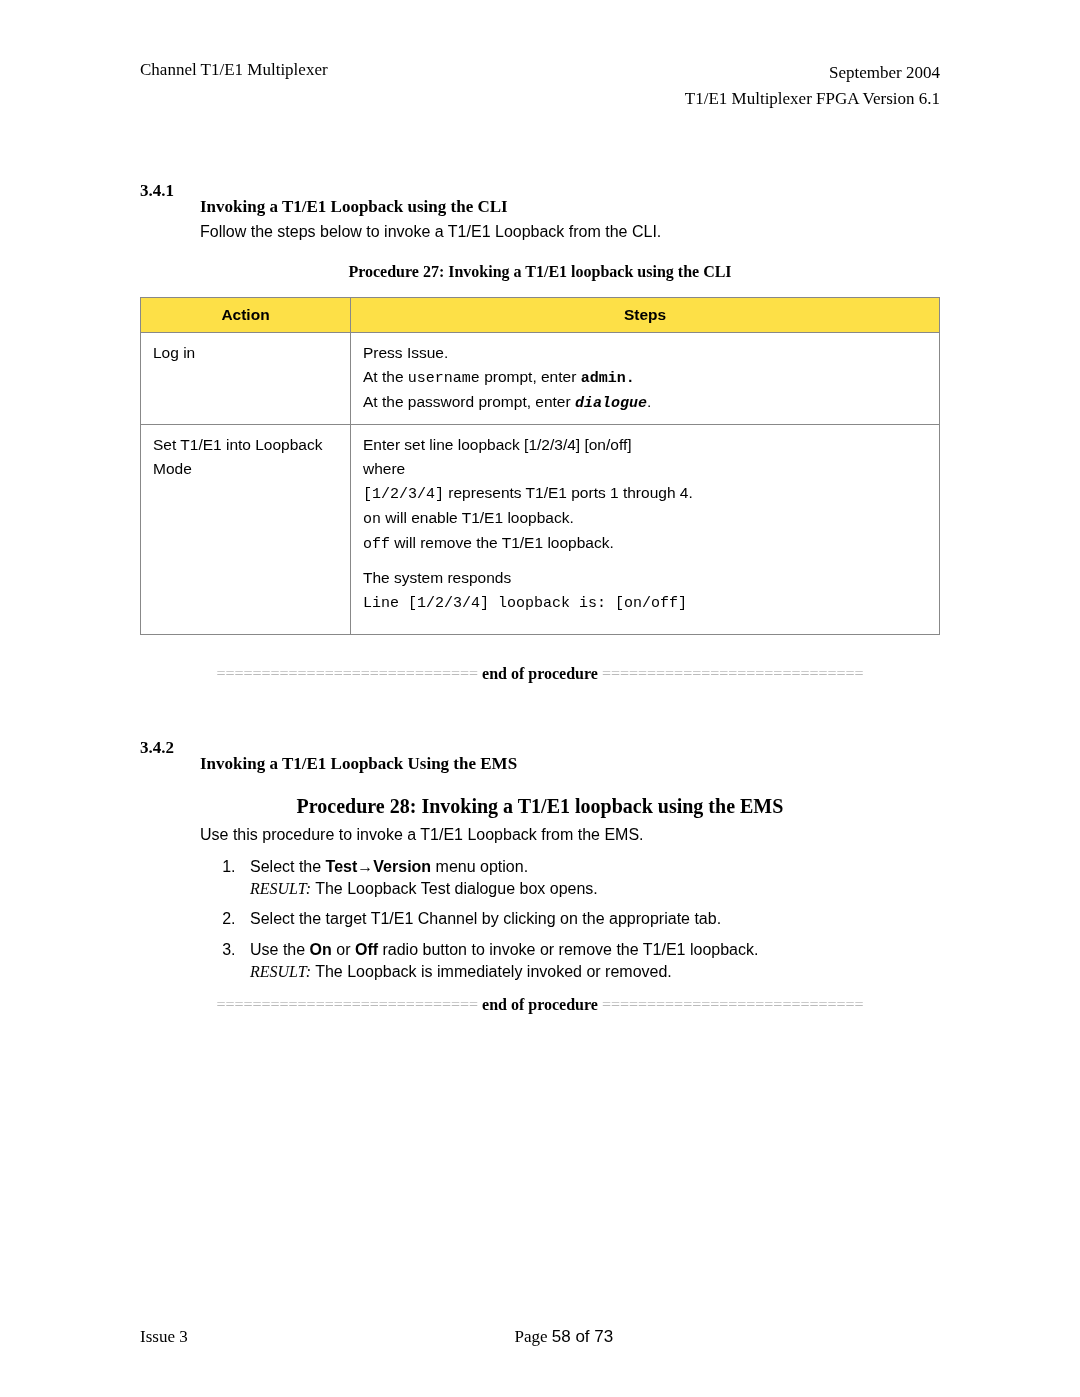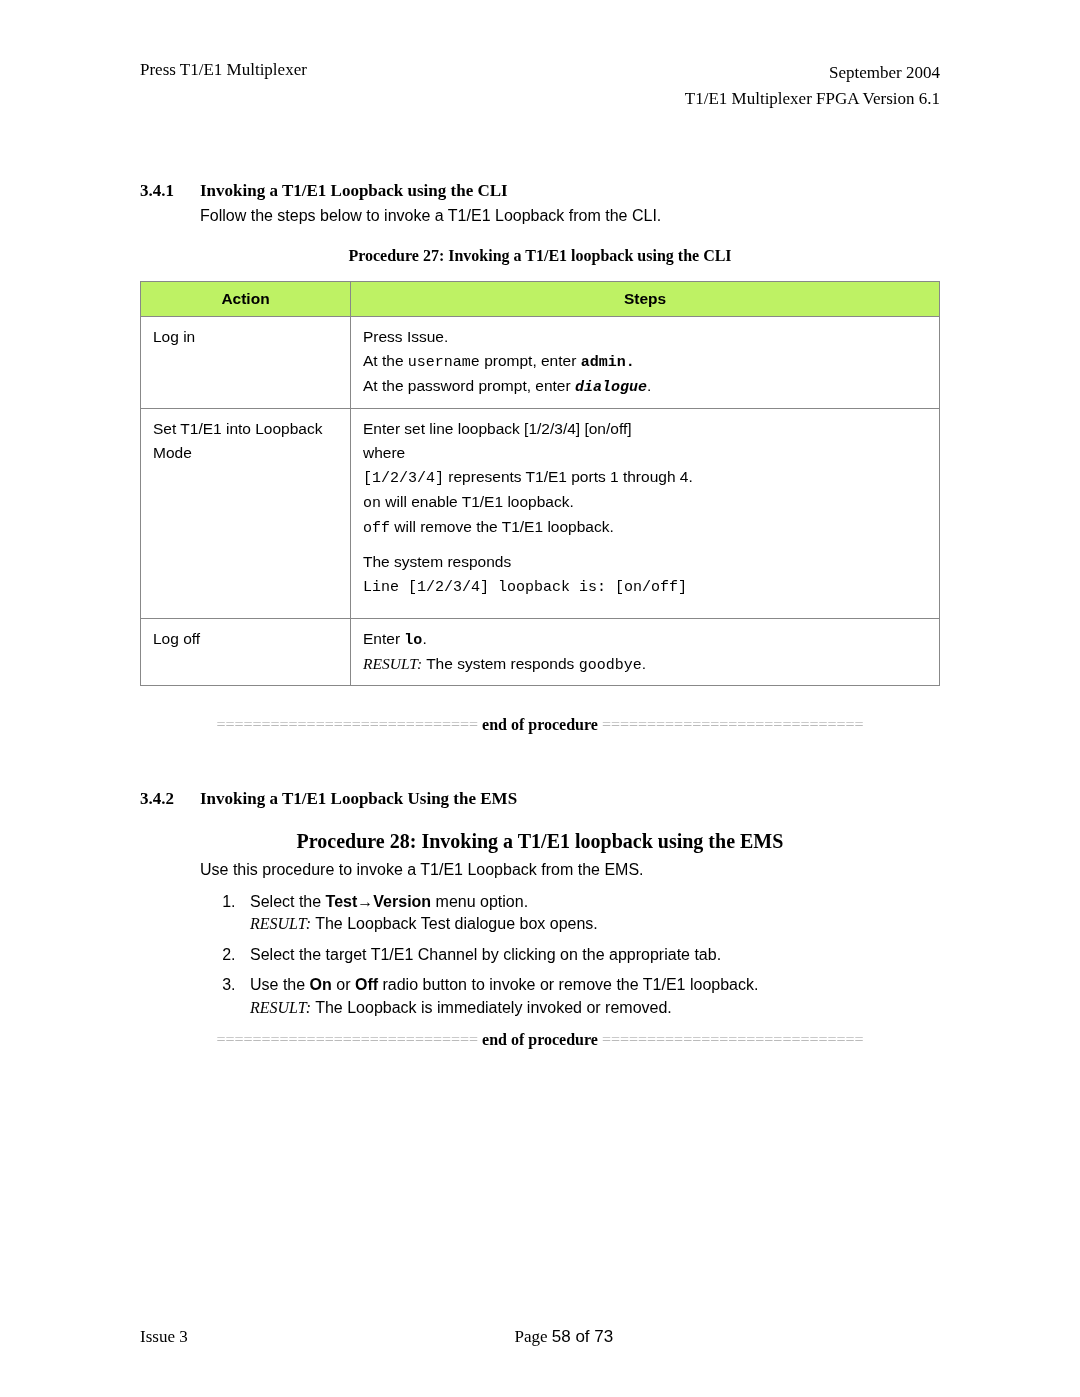--- a/index.html
+++ b/index.html
@@ -32,20 +32,21 @@
     }
     .section-number {
       font-weight: bold;
       font-size: 17px;
       display: inline-block;
       width: 60px;
     }
     .section-title {
       font-weight: bold;
       font-size: 17px;
+      margin-top: 16px;
     }
     .section-heading {
       display: flex;
       margin-bottom: 6px;
     }
     .section-intro {
       font-family: Arial, Helvetica, sans-serif;
       font-size: 16px;
       margin-left: 60px;
       margin-bottom: 22px;
@@ -57,21 +58,21 @@
       margin-bottom: 16px;
     }
     table {
       width: 100%;
       border-collapse: collapse;
       font-family: Arial, Helvetica, sans-serif;
       font-size: 15.5px;
       margin-bottom: 30px;
     }
     th {
-      background: #bef264;
+      background: #fde047;
       border: 1px solid #888;
       padding: 8px 12px;
       text-align: center;
       font-weight: bold;
     }
     td {
       border: 1px solid #888;
       padding: 8px 12px;
       vertical-align: top;
       line-height: 1.55;
@@ -154,21 +155,21 @@
       height: 10px;
     }
     .section2 {
       margin-top: 55px;
     }
   </style>
 </head>
 <body>
 
 <div class="header">
-  <div class="header-left">Press T1/E1 Multiplexer</div>
+  <div class="header-left">Channel T1/E1 Multiplexer</div>
   <div class="header-right">
     <div>September 2004</div>
     <div>T1/E1 Multiplexer FPGA Version 6.1</div>
   </div>
 </div>
 
 <div class="section-heading">
   <span class="section-number">3.4.1</span>
   <span class="section-title">Invoking a T1/E1 Loopback using the CLI</span>
 </div>
@@ -199,27 +200,20 @@
         <span>where</span><br>
         <span class="mono">[1/2/3/4]</span><span> represents T1/E1 ports 1 through 4.</span><br>
         <span class="mono">on</span><span> will enable T1/E1 loopback.</span><br>
         <span class="mono">off</span><span> will remove the T1/E1 loopback.</span><br>
         <div class="spacer"></div>
         <span>The system responds</span><br>
         <span class="mono">Line [1/2/3/4] loopback is: [on/off]</span><br>
         <div class="spacer"></div>
       </td>
     </tr>
-    <tr>
-      <td class="action-col">Log off</td>
-      <td>
-        <span>Enter </span><span class="mono-bold">lo</span><span>.</span><br>
-        <span class="result-label">RESULT:</span><span> The system responds </span><span class="mono">goodbye</span><span>.</span>
-      </td>
-    </tr>
   </tbody>
 </table>
 
 <div class="eop">
   <span class="eop-line">=============================</span><span> end of procedure </span><span class="eop-line">=============================</span>
 </div>
 
 <div class="section2">
   <div class="section-heading">
     <span class="section-number">3.4.2</span>

